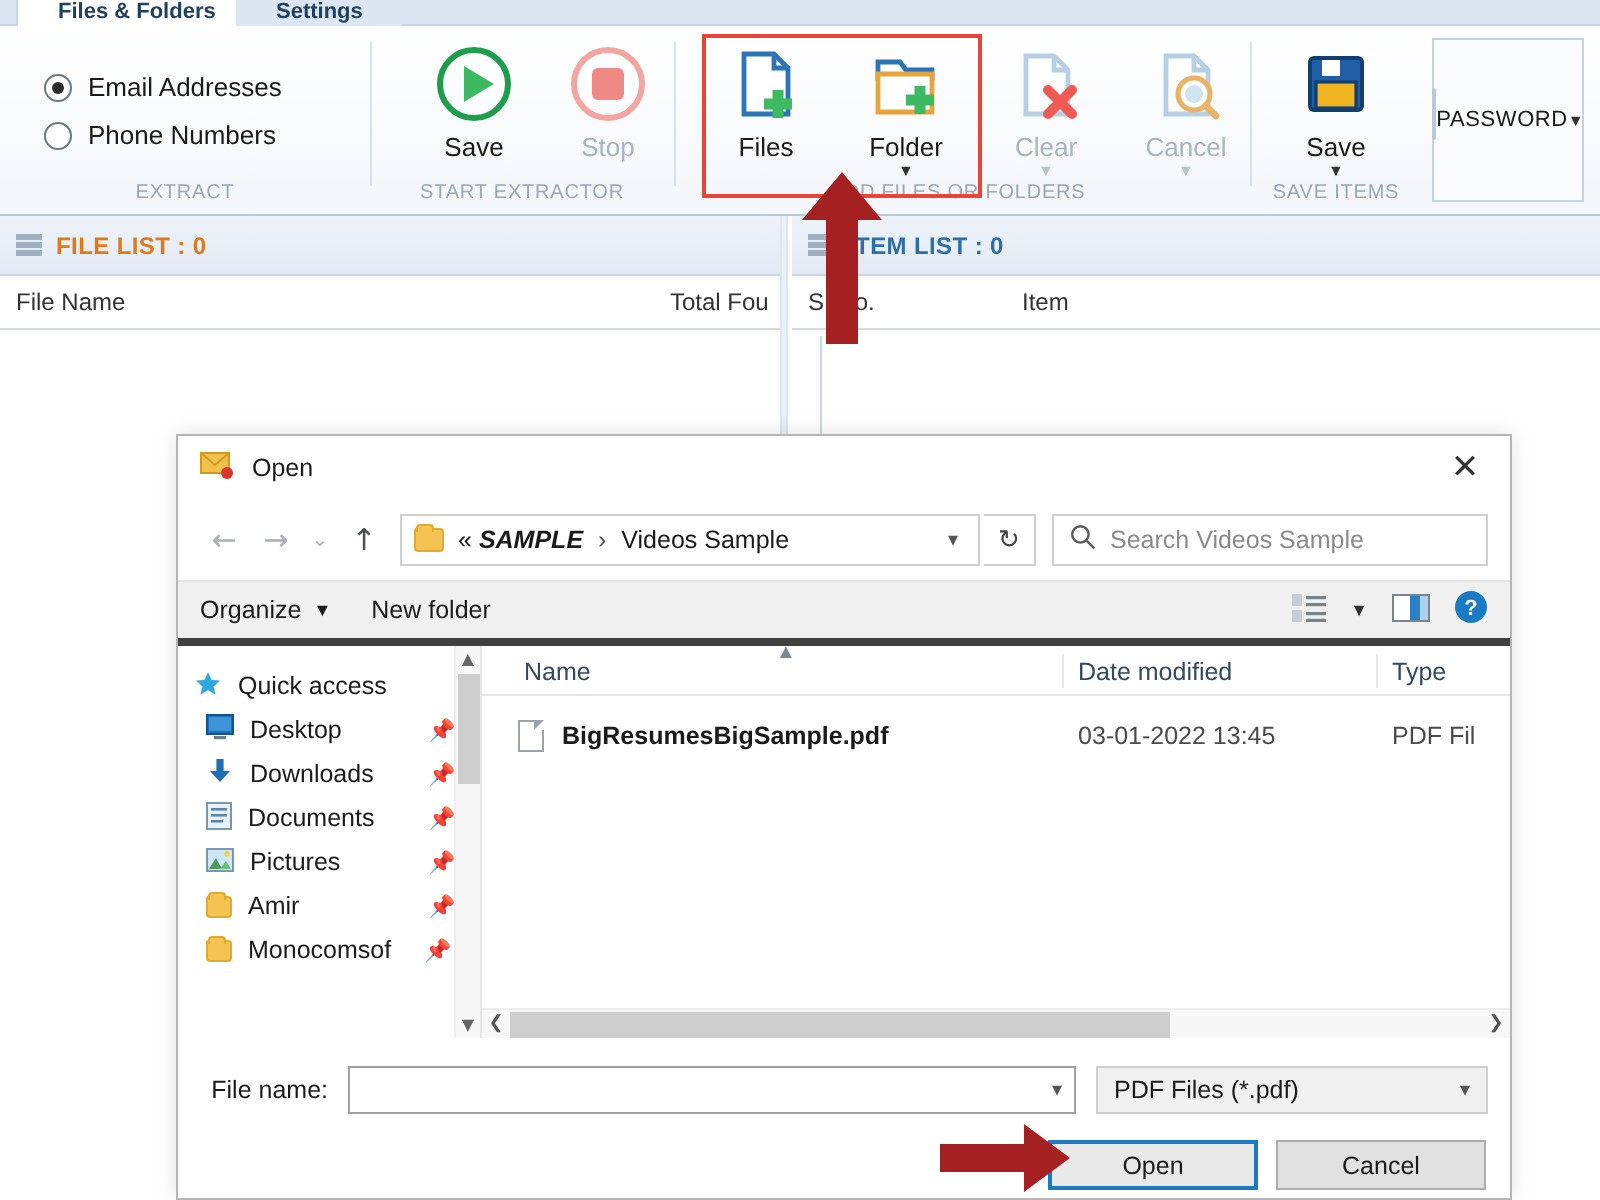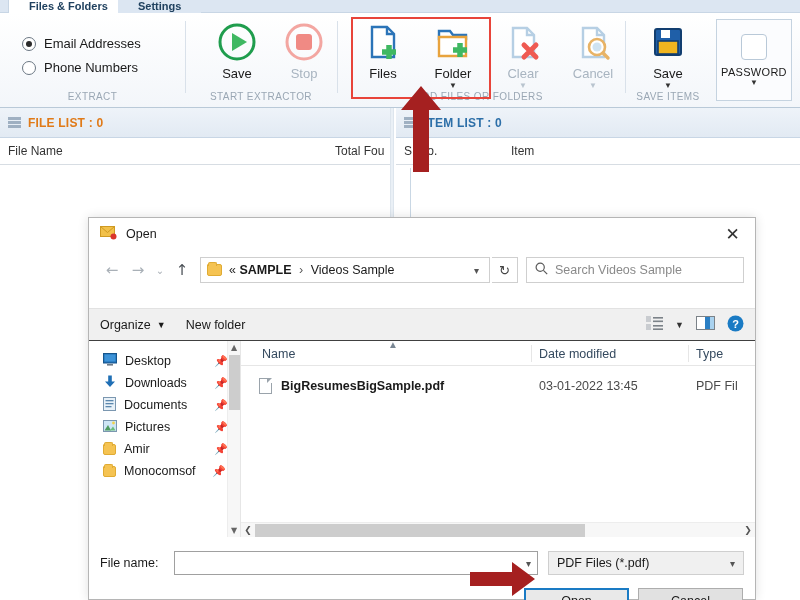--- a/index.html
+++ b/index.html
@@ -67,21 +67,21 @@
   .rbtn .cap { font-size: 13px; color: #1a1a1a; margin-top: 1px; white-space: nowrap; }
   .rbtn.dim .cap { color: #a8b4c0; }
   .caret { font-size: 8px; color: #333; line-height: 7px; margin-top: 1px; }
 
   .highlight-box {
     position: absolute; border: 2px solid #e8443a; background: transparent;
   }
 
   .pwd-box {
     position: absolute; border: 1px solid #c5d3e0; background: #fbfcfe;
-    display: flex; flex-direction: column; align-items: center; justify-content: center;
+    display: flex; flex-direction: row; align-items: center; justify-content: center;
   }
   .pwd-sq {
     width: 26px; height: 26px; border: 1px solid #b9c9d8; border-radius: 4px;
     background: #fff; margin-bottom: 6px;
   }
   .pwd-cap { font-size: 11px; color: #1a1a1a; letter-spacing: .3px; }
 
   
   .listhdr {
     position: absolute; height: 30px; top: 108px;
@@ -131,35 +131,35 @@
   }
   .folder-ico-sm {
     width: 15px; height: 12px; background: #f5c352; border: 1px solid #e0ab33;
     border-radius: 1px 2px 2px 2px; flex: none; position: relative;
   }
   .folder-ico-sm::before {
     content:''; position:absolute; top:-3px; left:0; width:7px; height:3px;
     background:#f5c352; border:1px solid #e0ab33; border-bottom:none; border-radius:2px 2px 0 0;
   }
   .crumb { margin-left: 7px; white-space: nowrap; font-size: 12.5px; }
-  .crumb b { font-weight: 600; }
+  .crumb b { font-weight: 600; font-style: italic; }
   .crumb .sep { color: #555; margin: 0 4px; }
   .addr-caret { margin-left: auto; color: #555; font-size: 10px; padding: 0 6px; }
   .refresh { width: 26px; height: 26px; border: 1px solid #cfcfcf; border-left: none;
              display: flex; align-items: center; justify-content: center; font-size: 13px; color: #444;
              font-family: "DejaVu Sans", sans-serif; background:#fff; }
   .searchbox {
     width: 218px; height: 26px; border: 1px solid #cfcfcf; background: #fff;
     display: flex; align-items: center; padding: 0 8px; margin-left: 6px; gap: 7px;
   }
   .search-ph { color: #8a8a8a; font-size: 12.5px; }
 
   .dlg-toolbar {
-    height: 33px; background: #f0f0f0; border-top: 1px solid #e2e2e2; border-bottom: 1px solid #404040;
-    display: flex; align-items: center; padding: 0 11px; gap: 20px; margin-top: 18px;
+    height: 33px; background: #f0f0f0; border-top: 1px solid #e2e2e2; border-bottom: 4px solid #404040;
+    display: flex; align-items: center; padding: 0 11px; gap: 20px;
   }
   .tb-item { font-size: 12.5px; color: #1a1a1a; display: flex; align-items: center; gap: 6px; }
   .tb-right { margin-left: auto; display: flex; align-items: center; gap: 12px; }
 
   .dlg-body { display: flex; height: 196px; }
   .navpane { width: 152px; border-right: 1px solid #e6e6e6; position: relative; padding-top: 9px; }
   .nav-item { height: 22px; display: flex; align-items: center; padding-left: 14px; gap: 8px; font-size: 12.5px; }
   .nav-item.root { padding-left: 8px; font-weight: normal; }
   .pin { margin-left: auto; margin-right: 12px; color: #8b9199; font-size: 11px; }
   .navscroll { position: absolute; right: 0; top: 0; bottom: 0; width: 13px; background: #f7f7f7; border-left: 1px solid #ededed; }
@@ -177,21 +177,21 @@
   .file-name { margin-left: 9px; font-size: 12.5px; font-weight: 600; color: #1a1a1a; }
   .file-date { position: absolute; left: 298px; font-size: 12.5px; color: #4a4a4a; }
   .file-type { position: absolute; left: 455px; font-size: 12.5px; color: #4a4a4a; }
   .hscroll { position: absolute; left: 0; right: 0; bottom: 0; height: 15px; background: #f7f7f7; border-top: 1px solid #ededed; display:flex; align-items:center; }
   .hscroll .arw { width: 14px; text-align: center; font-size: 9px; color: #555; font-family:"DejaVu Sans",sans-serif; }
   .hscroll .track { flex: 1; height: 15px; position: relative; }
   .hscroll .thumb { position: absolute; left: 0; top: 1px; width: 68%; height: 13px; background: #cdcdcd; }
 
   .dlg-footer { padding: 14px 11px 0 11px; }
   .fn-row { display: flex; align-items: center; gap: 10px; }
-  .fn-label { font-size: 12.5px; width: 64px; text-align: left; }
+  .fn-label { font-size: 12.5px; width: 64px; text-align: right; }
   .fn-input {
     flex: 1; height: 24px; border: 1px solid #a0a0a0; background: #fff;
     display: flex; align-items: center; padding: 0 6px;
   }
   .fn-input .v { flex: 1; font-size: 12.5px; }
   .fn-caret { color: #555; font-size: 10px; }
   .ftype {
     width: 196px; height: 24px; border: 1px solid #cfcfcf; background: #f0f0f0;
     display: flex; align-items: center; padding: 0 8px; font-size: 12.5px;
   }
@@ -437,20 +437,28 @@
           <circle cx="8.5" cy="8.5" r="8" fill="#1a7bc4"></circle>
           <text x="8.5" y="12.5" font-size="11" font-family="Liberation Sans, sans-serif" fill="#fff" text-anchor="middle" font-weight="bold">?</text>
         </svg>
       </span>
     </span>
   </div>
 
   <div class="dlg-body">
 
     <div class="navpane">
+      <div class="nav-item root">
+        <span>
+          <svg width="14" height="14" viewBox="0 0 14 14">
+            <polygon points="7,1 8.8,5 13,5.3 9.8,8.2 10.8,12.4 7,10.1 3.2,12.4 4.2,8.2 1,5.3 5.2,5" fill="#2fa8e0"></polygon>
+          </svg>
+        </span>
+        <span>Quick access</span>
+      </div>
       <div class="nav-item">
         <span>
           <svg width="14" height="13" viewBox="0 0 14 13">
             <rect x="0.5" y="0.5" width="13" height="9.5" fill="#1f6fb5" stroke="#16558c"></rect>
             <rect x="1.5" y="1.5" width="11" height="7" fill="#3d93d8"></rect>
             <rect x="4" y="11" width="6" height="1.6" fill="#6d7a86"></rect>
           </svg>
         </span>
         <span>Desktop</span>
         <span class="pin">📌</span>

